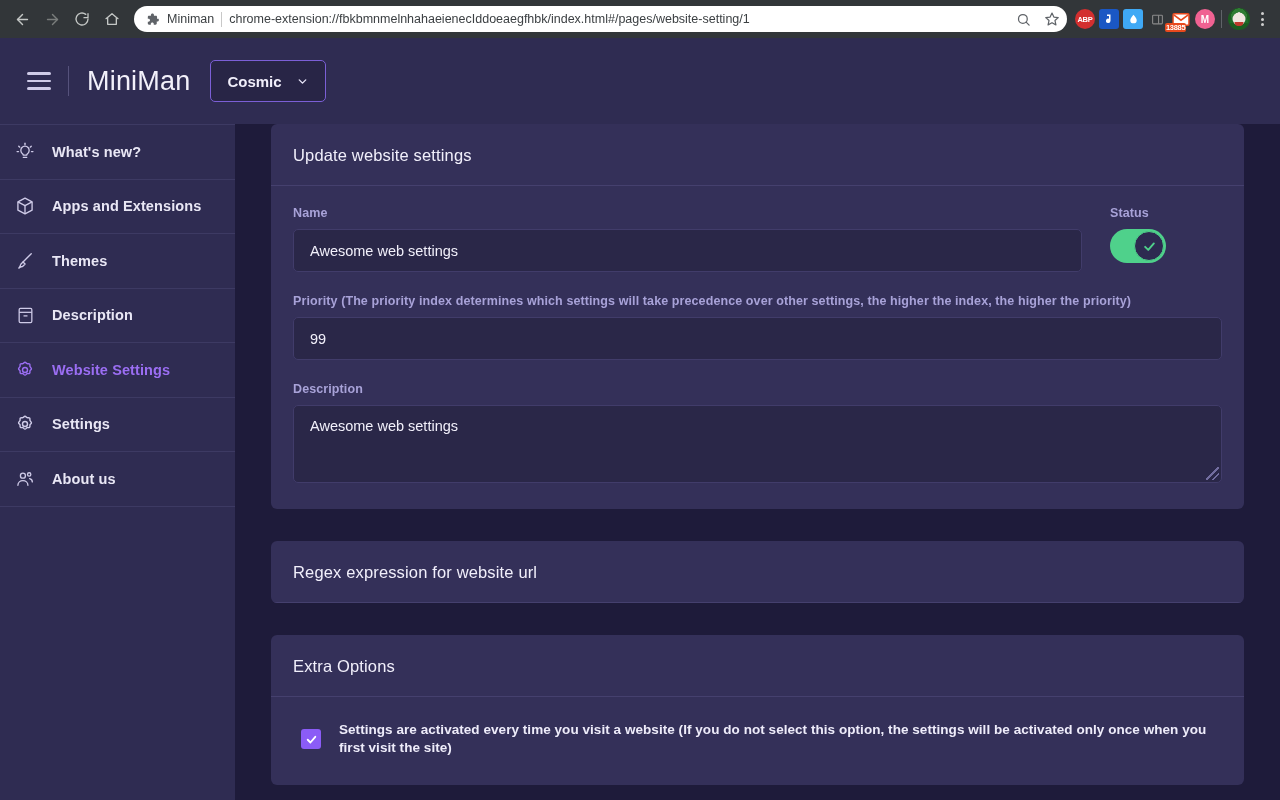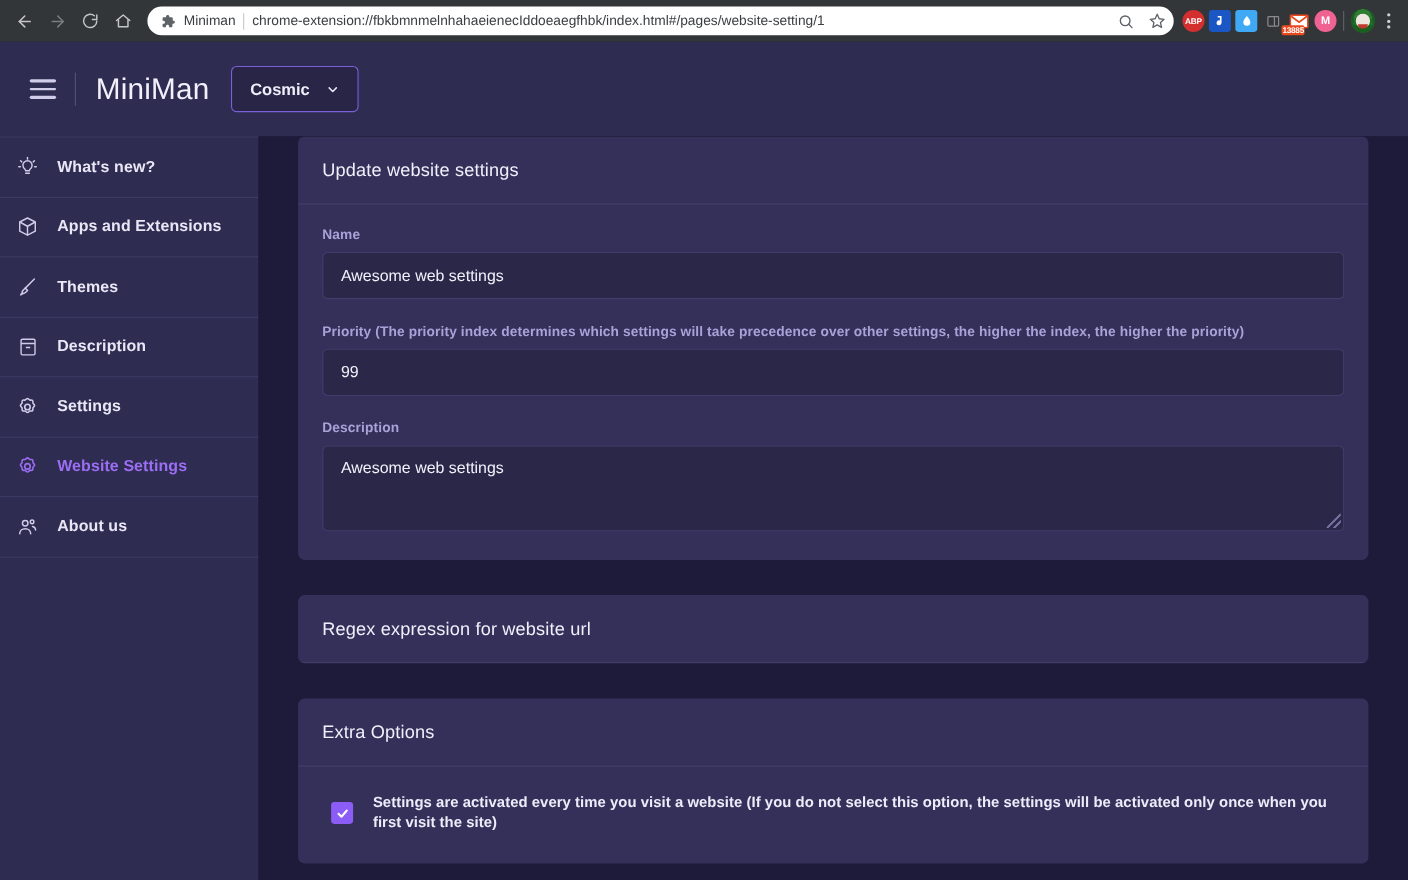--- a/index.html
+++ b/index.html
@@ -408,38 +408,38 @@
         <span class="nav-icon">
           <svg width="19" height="19" viewBox="0 0 24 24" fill="none" stroke="#cfcbe8" stroke-width="1.6" stroke-linejoin="round">
             <rect x="4" y="3" width="16" height="18" rx="1.6"></rect>
             <line x1="4" y1="8" x2="20" y2="8"></line>
             <line x1="9.5" y1="12.5" x2="14.5" y2="12.5"></line>
           </svg>
         </span>
         <span class="nav-label">Description</span>
       </div>
 
+      <div class="nav-item active">
+        <span class="nav-icon">
+          <svg width="20" height="20" viewBox="0 0 24 24" fill="none" stroke="#9b6ef3" stroke-width="1.7" stroke-linejoin="round">
+            <path d="M12 2.7c1.2 0 1.5 1.3 2.5 1.7 1 .4 2.1-.4 3 .5s.1 2 .5 3c.4 1 1.7 1.3 1.7 2.5s-1.3 1.5-1.7 2.5c-.4 1 .4 2.1-.5 3s-2 .1-3 .5c-1 .4-1.3 1.7-2.5 1.7s-1.5-1.3-2.5-1.7c-1-.4-2.1.4-3-.5s-.1-2-.5-3c-.4-1-1.7-1.3-1.7-2.5s1.3-1.5 1.7-2.5c.4-1-.4-2.1.5-3s2-.1 3-.5c1-.4 1.3-1.7 2.5-1.7z"></path>
+            <circle cx="12" cy="12" r="3"></circle>
+          </svg>
+        </span>
+        <span class="nav-label">Website Settings</span>
+      </div>
+
       <div class="nav-item">
         <span class="nav-icon">
           <svg width="20" height="20" viewBox="0 0 24 24" fill="none" stroke="#cfcbe8" stroke-width="1.7" stroke-linejoin="round">
             <path d="M12 2.7c1.2 0 1.5 1.3 2.5 1.7 1 .4 2.1-.4 3 .5s.1 2 .5 3c.4 1 1.7 1.3 1.7 2.5s-1.3 1.5-1.7 2.5c-.4 1 .4 2.1-.5 3s-2 .1-3 .5c-1 .4-1.3 1.7-2.5 1.7s-1.5-1.3-2.5-1.7c-1-.4-2.1.4-3-.5s-.1-2-.5-3c-.4-1-1.7-1.3-1.7-2.5s1.3-1.5 1.7-2.5c.4-1-.4-2.1.5-3s2-.1 3-.5c1-.4 1.3-1.7 2.5-1.7z"></path>
             <circle cx="12" cy="12" r="3"></circle>
           </svg>
         </span>
         <span class="nav-label">Settings</span>
-      </div>
-
-      <div class="nav-item active">
-        <span class="nav-icon">
-          <svg width="20" height="20" viewBox="0 0 24 24" fill="none" stroke="#9b6ef3" stroke-width="1.7" stroke-linejoin="round">
-            <path d="M12 2.7c1.2 0 1.5 1.3 2.5 1.7 1 .4 2.1-.4 3 .5s.1 2 .5 3c.4 1 1.7 1.3 1.7 2.5s-1.3 1.5-1.7 2.5c-.4 1 .4 2.1-.5 3s-2 .1-3 .5c-1 .4-1.3 1.7-2.5 1.7s-1.5-1.3-2.5-1.7c-1-.4-2.1.4-3-.5s-.1-2-.5-3c-.4-1-1.7-1.3-1.7-2.5s1.3-1.5 1.7-2.5c.4-1-.4-2.1.5-3s2-.1 3-.5c1-.4 1.3-1.7 2.5-1.7z"></path>
-            <circle cx="12" cy="12" r="3"></circle>
-          </svg>
-        </span>
-        <span class="nav-label">Website Settings</span>
       </div>
 
       <div class="nav-item">
         <span class="nav-icon">
           <svg width="20" height="20" viewBox="0 0 24 24" fill="none" stroke="#cfcbe8" stroke-width="1.6" stroke-linecap="round" stroke-linejoin="round">
             <circle cx="9.5" cy="8" r="3"></circle>
             <path d="M3.5 19.5c0-3.3 2.7-5.5 6-5.5s6 2.2 6 5.5"></path>
             <circle cx="17" cy="6.5" r="2"></circle>
             <path d="M17.5 11.5c2 .4 3.3 2 3.3 4"></path>
           </svg>
@@ -455,20 +455,30 @@
         <section class="card">
           <div class="card-header">
             <div class="card-title">Update website settings</div>
           </div>
           <div class="card-body">
 
             <div class="row-name">
               <div class="col-name">
                 <div class="field-label">Name</div>
                 <input class="text-input" type="text" value="Awesome web settings" style="">
+              </div>
+              <div class="col-status">
+                <div class="field-label">Status</div>
+                <div class="toggle">
+                  <div class="toggle-knob">
+                    <svg width="15" height="15" viewBox="0 0 24 24" fill="none" stroke="#4fd18b" stroke-width="3" stroke-linecap="round" stroke-linejoin="round">
+                      <polyline points="5 12.5 10 17.5 19 7"></polyline>
+                    </svg>
+                  </div>
+                </div>
               </div>
             </div>
 
             <div class="field-block">
               <div class="field-label">Priority (The priority index determines which settings will take precedence over other settings, the higher the index, the higher the priority)</div>
               <input class="text-input" type="text" value="99" style="">
             </div>
 
             <div class="field-block">
               <div class="field-label">Description</div>

